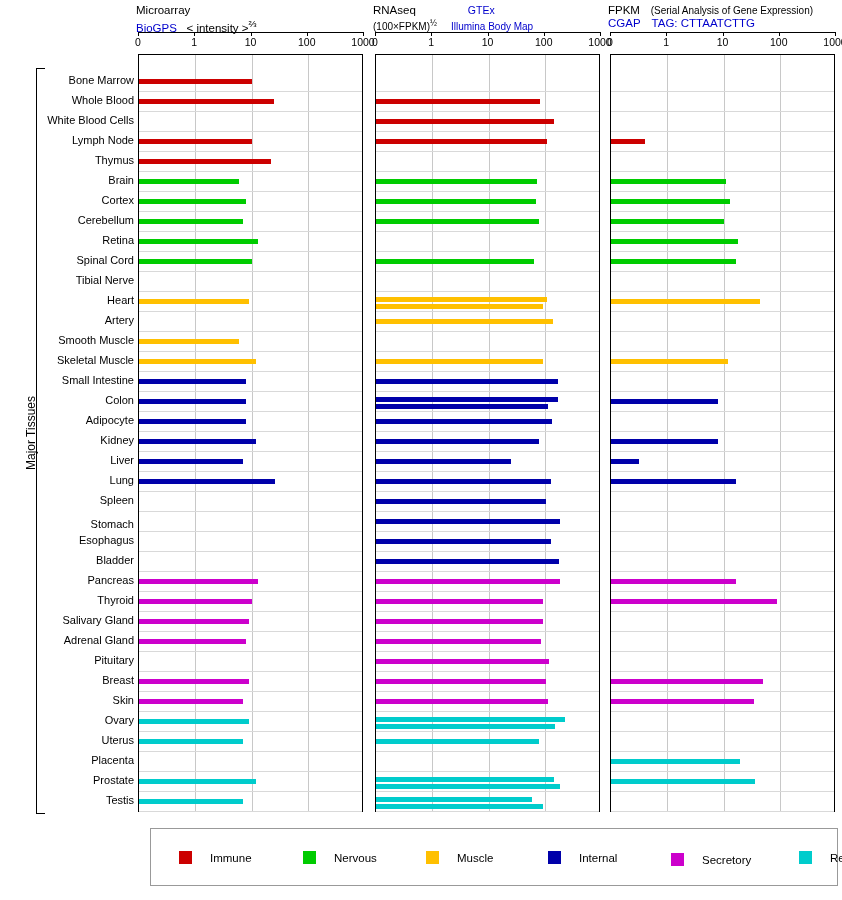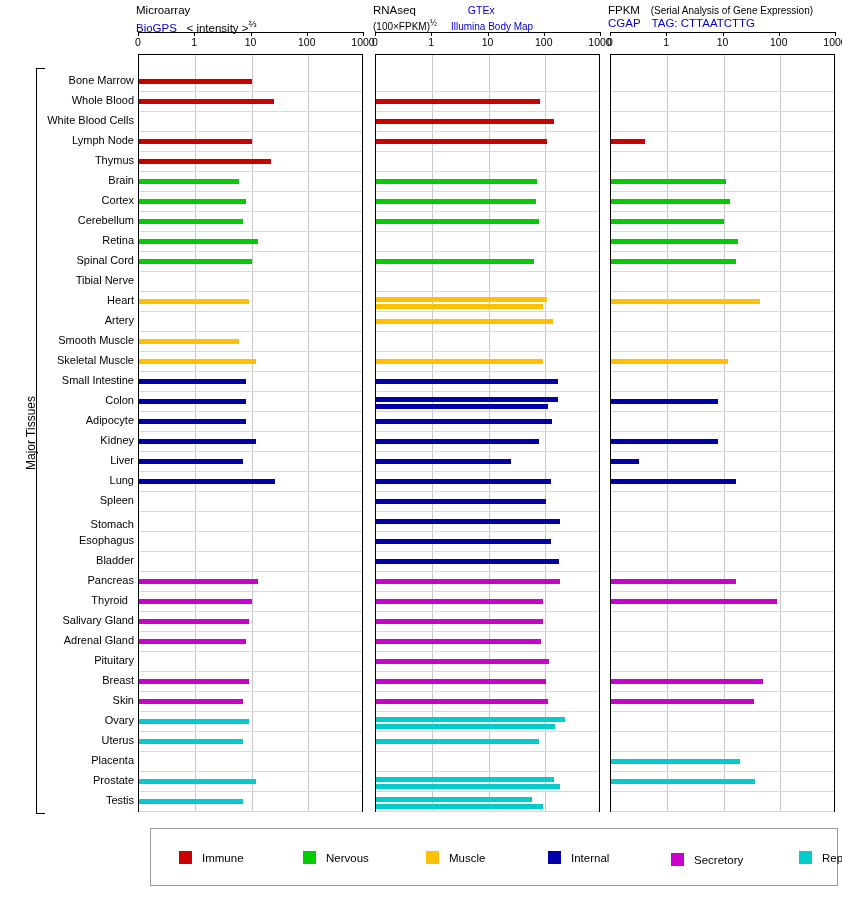--- a/index.html
+++ b/index.html
@@ -126,21 +126,21 @@
   #legend {
     position: absolute;
     border: 1px solid #999;
     background: #fff;
     box-sizing: border-box;
   }
   .legend-item {
     position: absolute;
     display: flex;
     align-items: center;
-    gap: 10px;
+    gap: 18px;
     font-size: 11.5px;
     white-space: nowrap;
   }
   .legend-swatch {
     width: 13px;
     height: 13px;
     display: inline-block;
   }
 </style>
 </head>
@@ -426,21 +426,21 @@
       <div class="row-label" style="top: 400px; right: 6px;">Colon</div>
       <div class="row-label" style="top: 420px; right: 6px;">Adipocyte</div>
       <div class="row-label" style="top: 440px; right: 6px; margin-left: 40px;">Kidney</div>
       <div class="row-label" style="top: 460px; right: 6px;">Liver</div>
       <div class="row-label" style="top: 480px; right: 6px;">Lung</div>
       <div class="row-label" style="top: 500px; right: 6px;">Spleen</div>
       <div class="row-label" style="top: 524px; right: 6px;">Stomach</div>
       <div class="row-label" style="top: 540px; right: 6px;">Esophagus</div>
       <div class="row-label" style="top: 560px; right: 6px;">Bladder</div>
       <div class="row-label" style="top: 580px; right: 6px;">Pancreas</div>
-      <div class="row-label" style="top: 600px; right: 12px;">Thyroid</div>
+      <div class="row-label" style="top: 600px; right: 6px;">Thyroid</div>
       <div class="row-label" style="top: 620px; right: 6px;">Salivary Gland</div>
       <div class="row-label" style="top: 640px; right: 6px;">Adrenal Gland</div>
       <div class="row-label" style="top: 660px; right: 6px;">Pituitary</div>
       <div class="row-label" style="top: 680px; right: 6px;">Breast</div>
       <div class="row-label" style="top: 700px; right: 6px;">Skin</div>
       <div class="row-label" style="top: 720px; right: 6px;">Ovary</div>
       <div class="row-label" style="top: 740px; right: 6px;">Uterus</div>
       <div class="row-label" style="top: 760px; right: 6px;">Placenta</div>
       <div class="row-label" style="top: 780px; right: 6px;">Prostate</div>
       <div class="row-label" style="top: 800px; right: 6px;">Testis</div>

